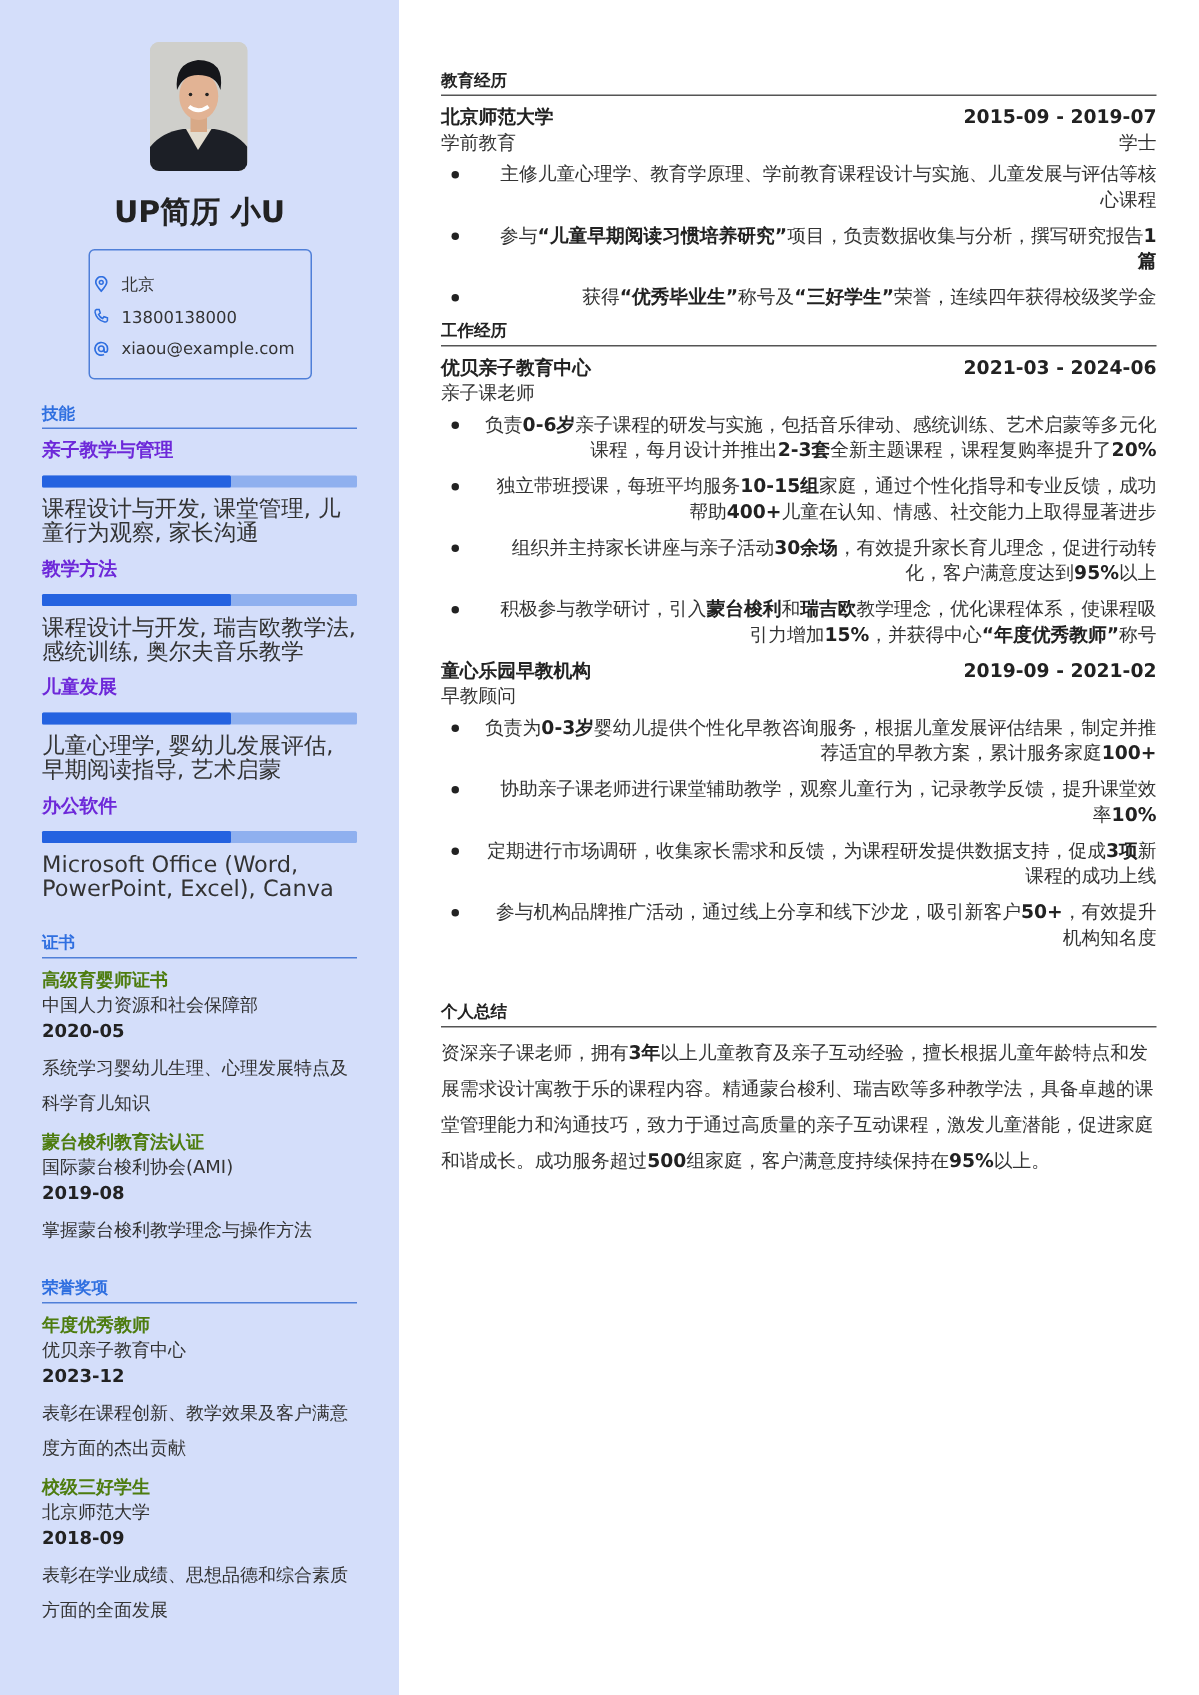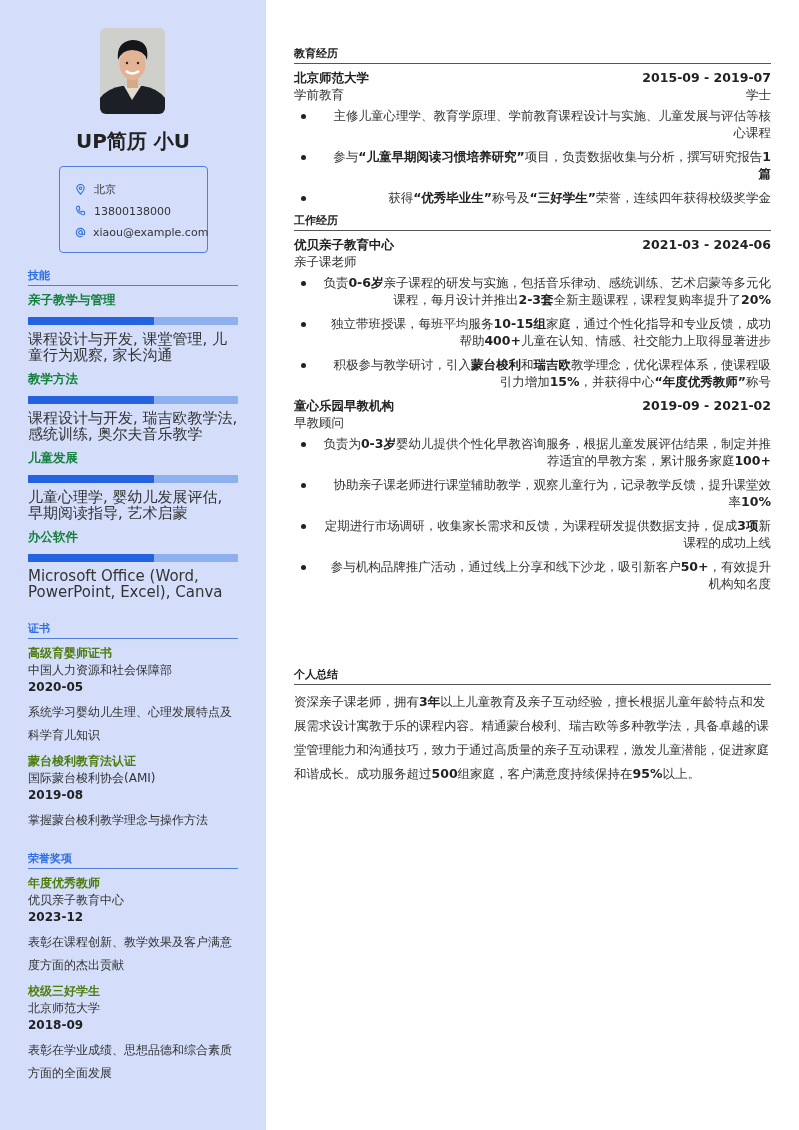--- a/index.html
+++ b/index.html
@@ -16,32 +16,32 @@
     border-radius: 6px; overflow: hidden; background: #cfcfcb;
   }
   .photo svg { display: block; }
   .name {
     position: absolute; left: 0; width: 266px; top: 128px;
     text-align: center; font-size: 20px; font-weight: bold; color: #222;
   }
   .contact-box {
     position: absolute; left: 59px; top: 166px; width: 149px; height: 87px;
     border: 1.5px solid #4f7fd8; border-radius: 4px;
-    padding: 12px 0 0 15px;
+    padding: 12px 0 0 2px;
   }
   .contact-row { display: flex; align-items: center; height: 21.5px; font-size: 11px; color: #333; }
   .contact-row .ic { width: 12px; height: 12px; margin-right: 7px; display: inline-flex; }
   .contact-row .ic svg { width: 11px; height: 11px; }
 
   .side-section { position: absolute; left: 28px; width: 210px; }
   .side-heading {
     font-size: 11px; font-weight: bold; color: #2f6fe0;
     border-bottom: 1.5px solid #4f7fd8; padding-bottom: 2px; margin-bottom: 6px;
   }
-  .skill-name { font-size: 12.5px; font-weight: bold; color: #15803d; margin-bottom: 8px; }
+  .skill-name { font-size: 12.5px; font-weight: bold; color: #6d28d9; margin-bottom: 8px; }
   .skill-bar { height: 8px; background: #8fb0ef; border-radius: 1px; position: relative; margin-bottom: 6px; }
   .skill-fill { position: absolute; left: 0; top: 0; height: 8px; background: #2462e0; border-radius: 1px; }
   .skill-desc { font-size: 15px; color: #333; line-height: 16px; margin-bottom: 8px; }
 
   .item-title { font-size: 12px; font-weight: bold; color: #4d7c0f; line-height: 17px; }
   .item-org { font-size: 12px; color: #333; line-height: 17px; }
   .item-date { font-size: 12px; font-weight: bold; color: #222; line-height: 17px; margin-bottom: 5px; }
   .item-desc { font-size: 12px; color: #333; line-height: 23px; margin-bottom: 6px; }
 
   
@@ -207,20 +207,21 @@
       <div class="entry-head">
         <span>优贝亲子教育中心</span>
         <span>2021-03 - 2024-06</span>
       </div>
       <div class="entry-sub">
         <span>亲子课老师</span>
       </div>
       <ul class="bullets">
         <li>负责<b>0-6岁</b>亲子课程的研发与实施，包括音乐律动、感统训练、艺术启蒙等多元化课程，每月设计并推出<b>2-3套</b>全新主题课程，课程复购率提升了<b>20%</b></li>
         <li>独立带班授课，每班平均服务<b>10-15组</b>家庭，通过个性化指导和专业反馈，成功帮助<b>400+</b>儿童在认知、情感、社交能力上取得显著进步</li>
+        <li>组织并主持家长讲座与亲子活动<b>30余场</b>，有效提升家长育儿理念，促进行动转化，客户满意度达到<b>95%</b>以上</li>
         <li>积极参与教学研讨，引入<b>蒙台梭利</b>和<b>瑞吉欧</b>教学理念，优化课程体系，使课程吸引力增加<b>15%</b>，并获得中心<b>“年度优秀教师”</b>称号</li>
       </ul>
     </div>
 
     <div style="margin-top:3px;">
       <div class="entry-head">
         <span>童心乐园早教机构</span>
         <span>2019-09 - 2021-02</span>
       </div>
       <div class="entry-sub">

